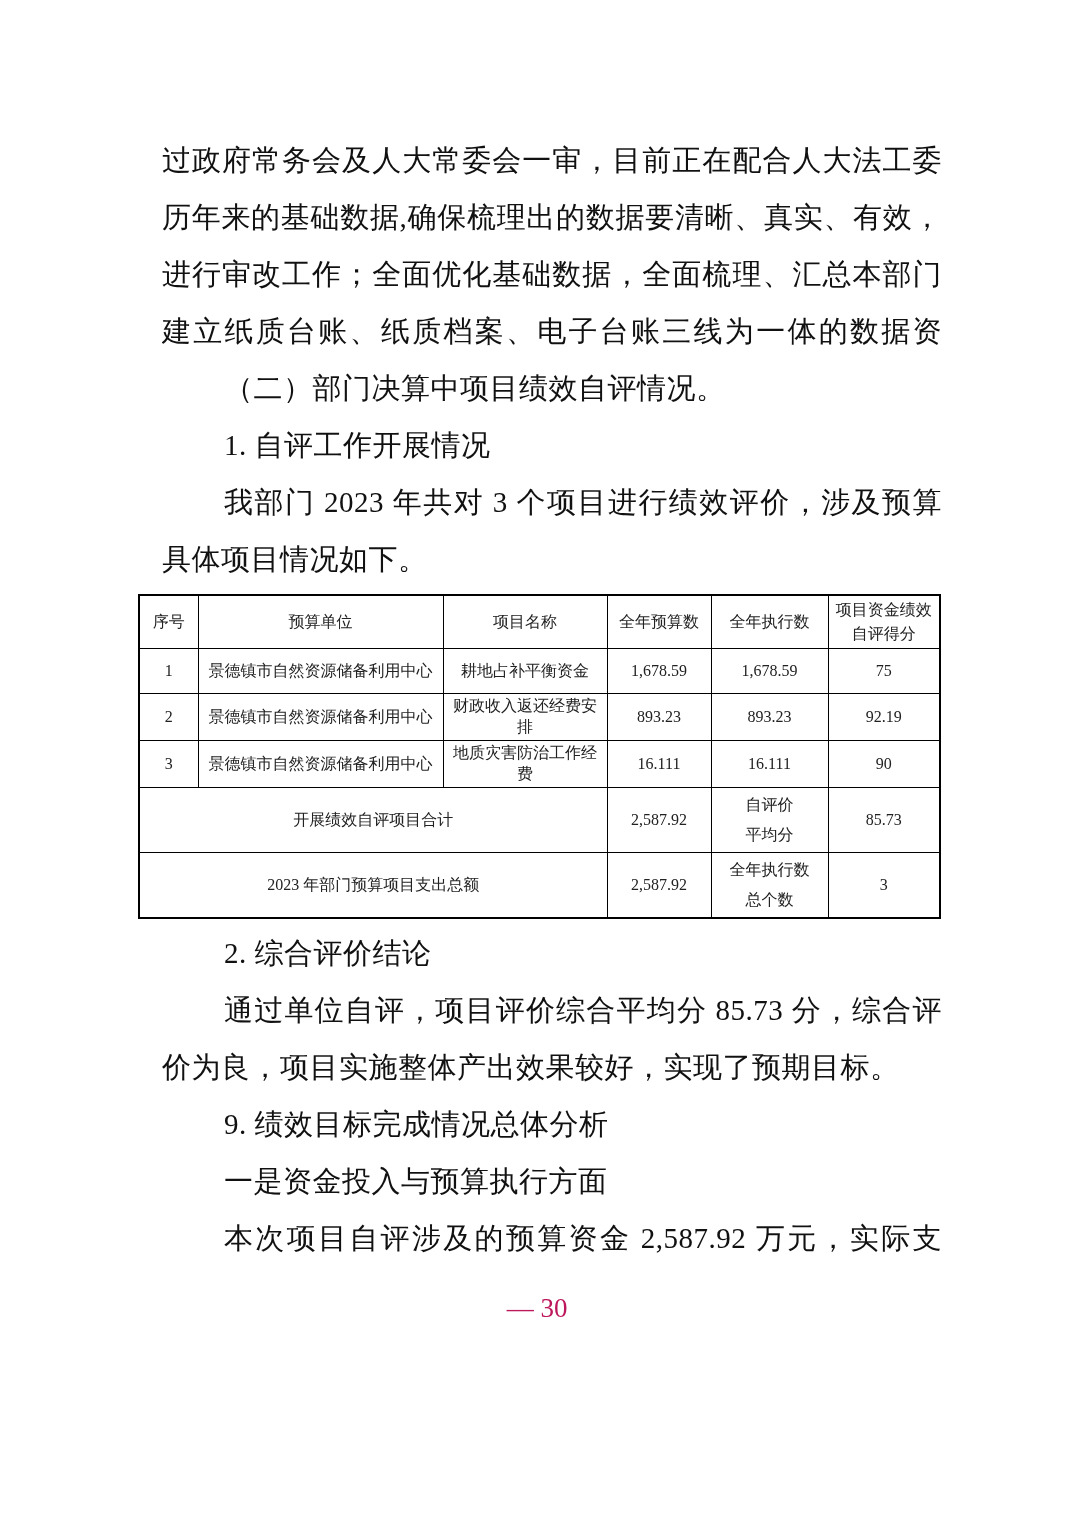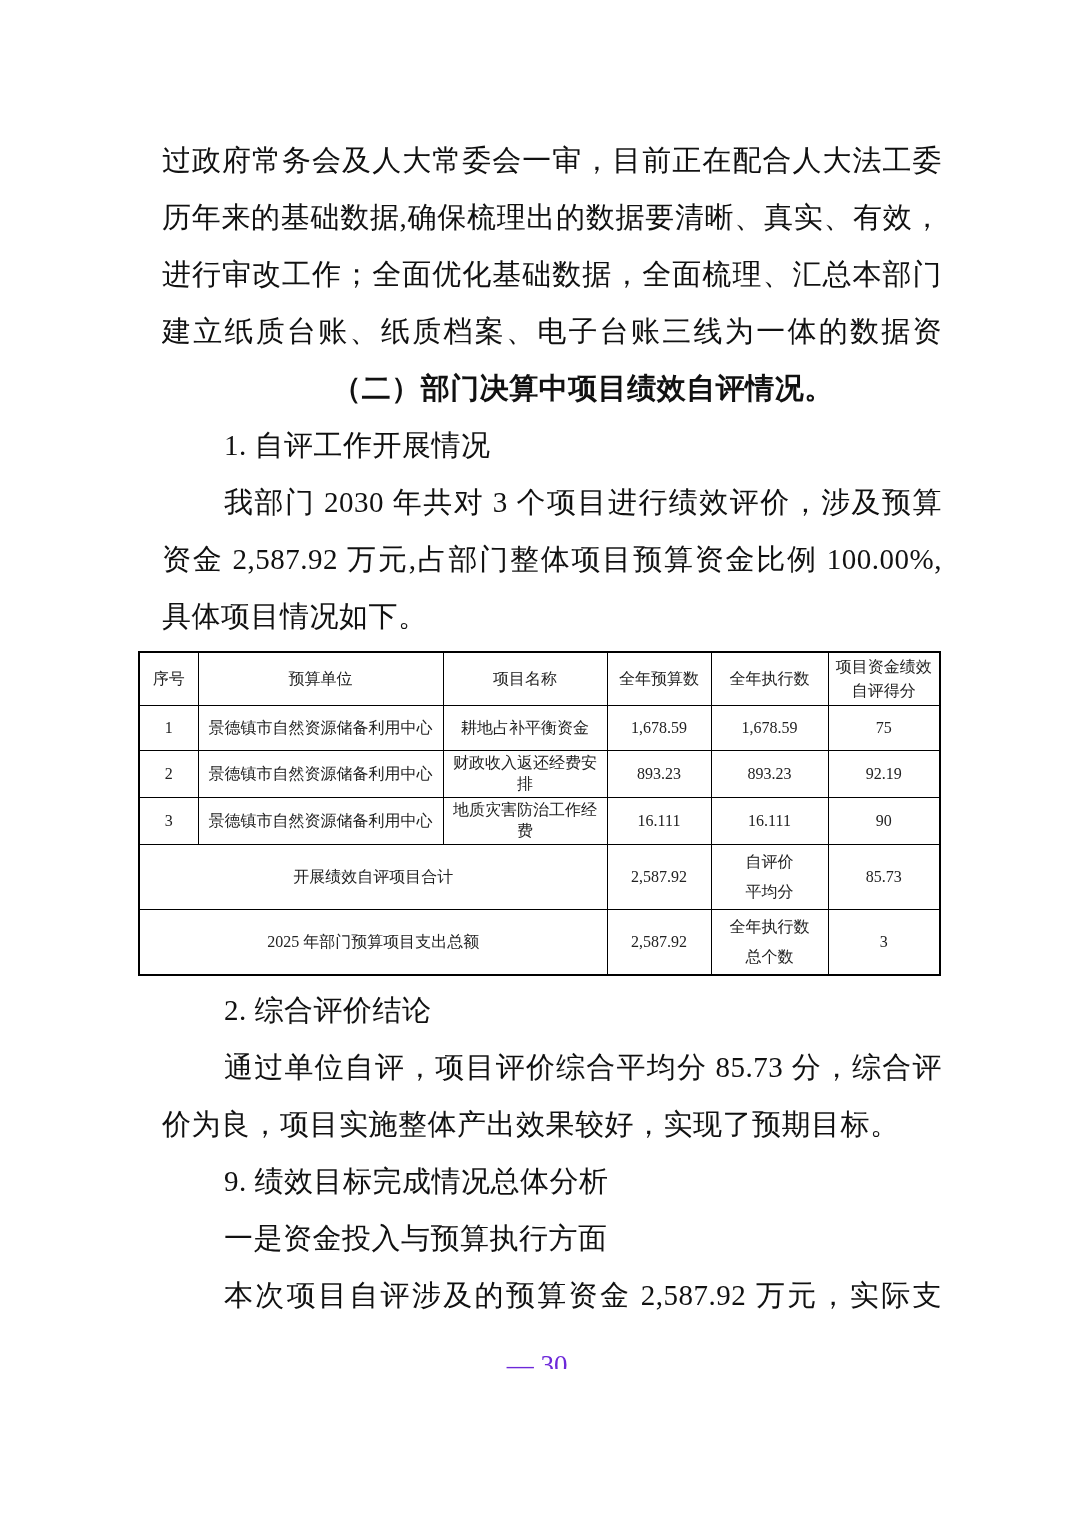--- a/index.html
+++ b/index.html
@@ -27,21 +27,21 @@
     height: 57px;
     overflow: hidden;
     letter-spacing: 0.5px;
   }
   .stretch {
     text-align: justify;
     text-align-last: justify;
     text-justify: inter-character;
   }
   .indent { text-indent: 62px; }
-  .bold { font-weight: bold; text-align: center; }
+  .bold { font-weight: normal; }
 
   table.selfeval {
     border-collapse: collapse;
     table-layout: fixed;
     margin-left: 138px;
     margin-top: 6px;
     margin-bottom: 6px;
     width: 801px;
     border: 2px solid #000;
     font-size: 16px;
@@ -64,37 +64,36 @@
   tr.rs1 { height: 56px; }
   tr.rs2 { height: 65px; }
   tr.rr  { height: 106px; }
   td.formula { line-height: 38px; padding-left: 14px; padding-right: 14px; }
 
   .footer-line {
     margin-top: 16px;
     text-align: center;
     font-size: 27px;
     line-height: 50px;
-    color: #6d28d9;
+    color: #be185d;
   }
 </style>
 </head>
 <body>
 
 <div class="page">
 
   <div class="textblock">
     <div class="line stretch">过政府常务会及人大常委会一审，目前正在配合人大法工委</div>
     <div class="line stretch">历年来的基础数据,确保梳理出的数据要清晰、真实、有效，</div>
     <div class="line stretch">进行审改工作；全面优化基础数据，全面梳理、汇总本部门</div>
     <div class="line stretch">建立纸质台账、纸质档案、电子台账三线为一体的数据资料。</div>
     <div class="line bold indent">（二）部门决算中项目绩效自评情况。</div>
     <div class="line indent">1. 自评工作开展情况</div>
-    <div class="line stretch indent">我部门 2030 年共对 3 个项目进行绩效评价，涉及预算</div>
-    <div class="line stretch">资金 2,587.92 万元,占部门整体项目预算资金比例 100.00%,</div>
+    <div class="line stretch indent">我部门 2023 年共对 3 个项目进行绩效评价，涉及预算</div>
     <div class="line">具体项目情况如下。</div>
   </div>
 
   <table class="selfeval">
     <colgroup>
       <col style="width:59px">
       <col style="width:245px">
       <col style="width:164px">
       <col style="width:104px">
       <col style="width:117px">
@@ -135,21 +134,21 @@
         <td class="num">90</td>
       </tr>
       <tr class="rs1">
         <td colspan="3">开展绩效自评项目合计</td>
         <td class="num">2,587.92</td>
         <td class="pre">自评价
 平均分</td>
         <td class="num">85.73</td>
       </tr>
       <tr class="rs2">
-        <td colspan="3">2025 年部门预算项目支出总额</td>
+        <td colspan="3">2023 年部门预算项目支出总额</td>
         <td class="num">2,587.92</td>
         <td class="pre">全年执行数
 总个数</td>
         <td>3</td>
       </tr>
     </tbody>
   </table>
 
   <div class="textblock">
     <div class="line indent">2. 综合评价结论</div>

